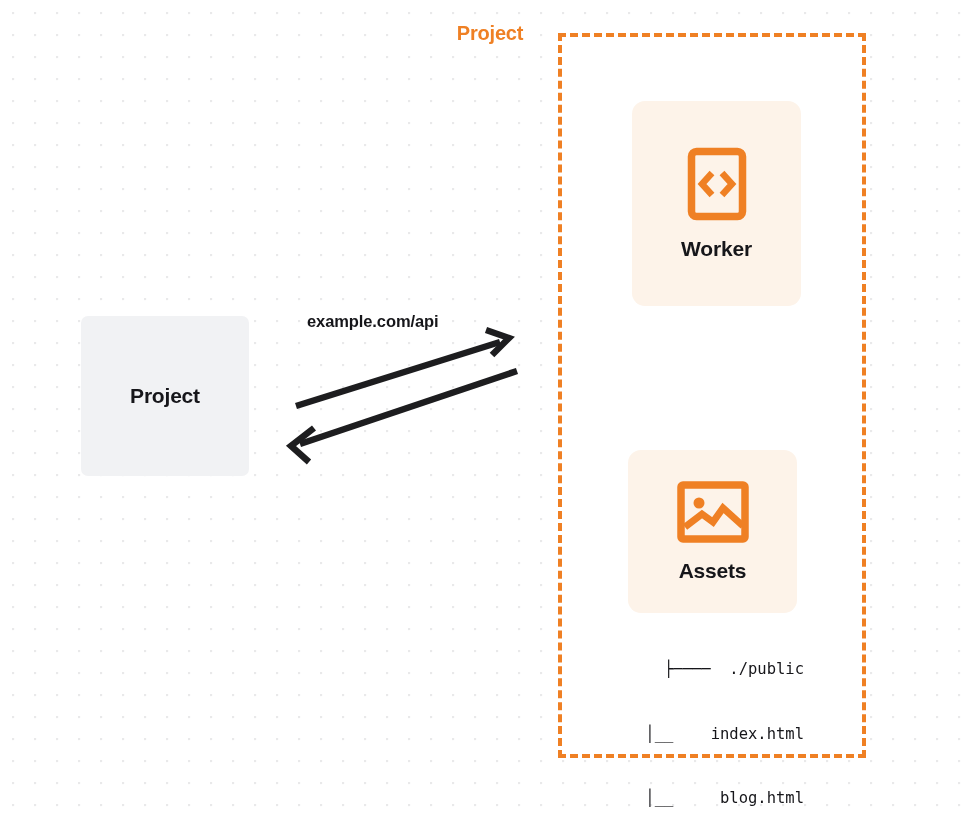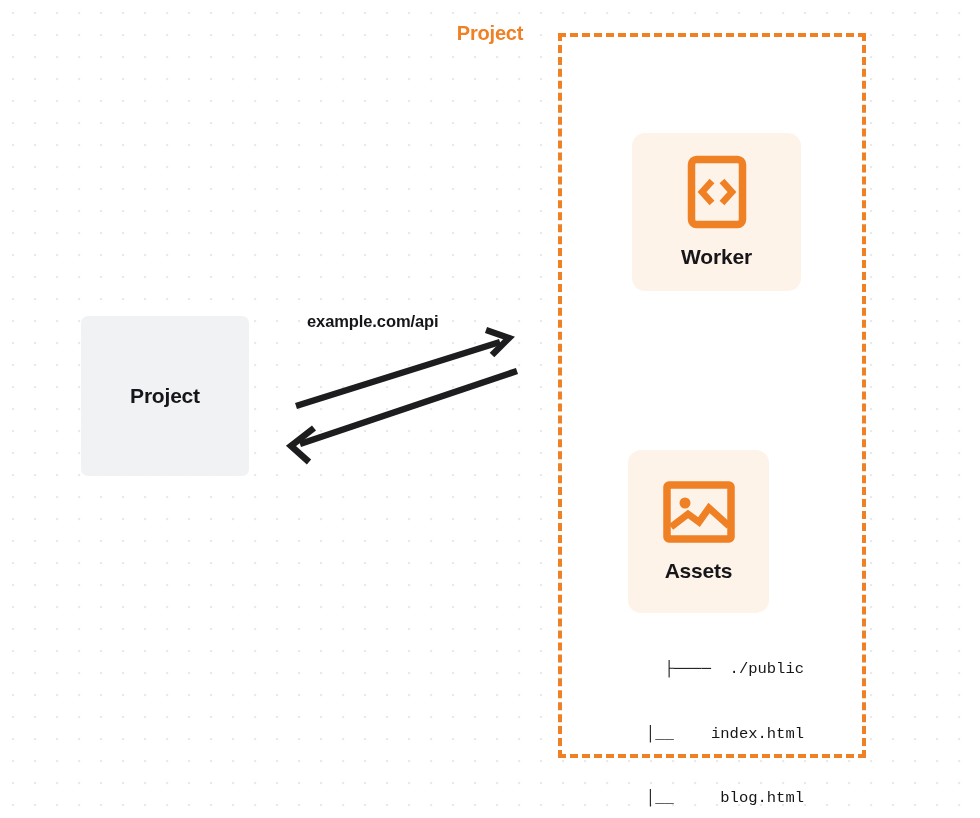--- a/index.html
+++ b/index.html
@@ -98,27 +98,26 @@
     border-radius: 13px;
     display: flex;
     flex-direction: column;
     align-items: center;
     justify-content: center;
   }
   #worker-card {
     left: 632px;
     top: 101px;
     width: 169px;
-    height: 158px;
-    margin-top: 32px;
+    height: 205px;
   }
   #assets-card {
     left: 628px;
     top: 450px;
-    width: 141px;
+    width: 169px;
     height: 163px;
   }
   .service-card .card-icon {
     line-height: 0;
     margin-bottom: 16px;
   }
   .service-card .card-label {
     font-size: 21px;
     font-weight: bold;
     color: #16161a;
@@ -133,21 +132,20 @@
     width: 204px;
     font-family: "DejaVu Sans Mono", monospace;
     font-size: 15.5px;
     line-height: 21.5px;
     color: #16161a;
     white-space: pre;
     text-align: right;
   }
   #file-tree .tree-row {
     display: block;
-    font-family: Liberation Mono, monospace;
   }
 </style>
 </head>
 <body>
 
 <div id="canvas">
 
   <div id="client-node">
     <span class="node-label">Project</span>
   </div>

